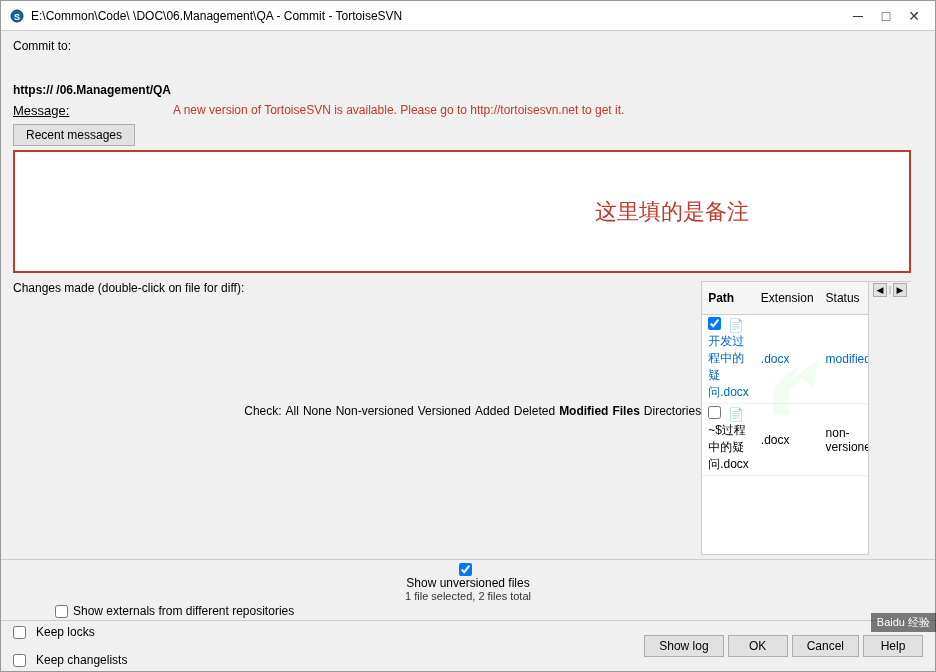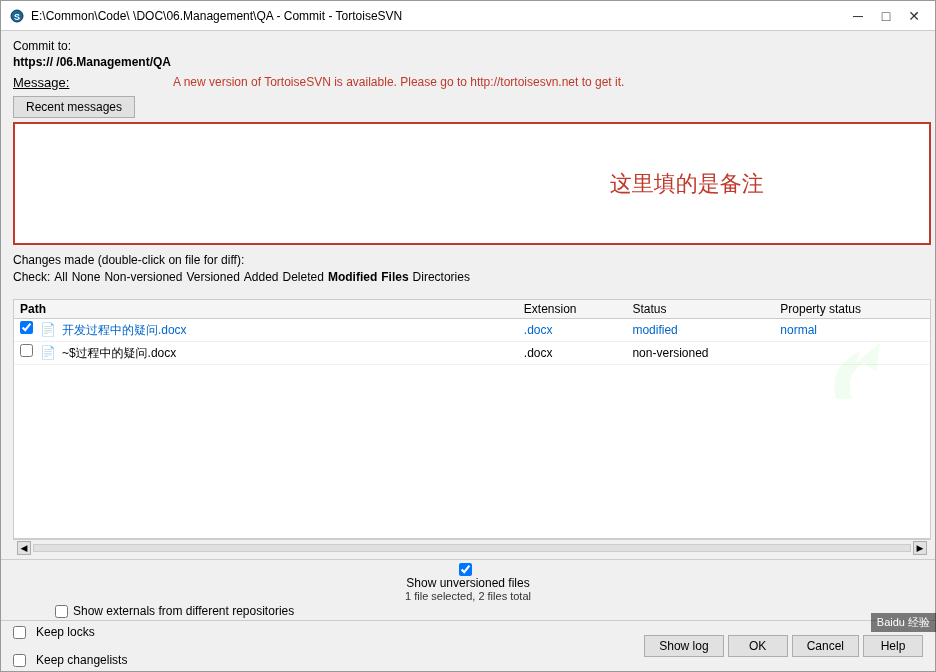--- a/index.html
+++ b/index.html
@@ -54,21 +54,21 @@
       cursor: pointer;
       font-size: 14px;
       display: flex;
       align-items: center;
       justify-content: center;
       color: #333;
     }
 
     .content {
       flex: 1;
-      padding: 8px 4px 4px 12px;
+      padding: 8px 24px 4px 12px;
       display: flex;
       flex-direction: column;
       background: #f0f0f0;
     }
     .row {
       display: flex;
       align-items: baseline;
       margin-bottom: 2px;
     }
     .label {
@@ -117,21 +117,21 @@
     .notice-text {
       font-size: 12px;
       color: #c0392b;
       padding: 2px 0;
       flex-shrink: 0;
     }
 
     .changes-section {
       flex: 1;
       display: flex;
-      flex-direction: column;
+      flex-direction: row;
       min-height: 0;
     }
     .changes-label {
       font-size: 12px;
       margin-bottom: 3px;
       color: #000;
     }
     .check-bar {
       display: flex;
       align-items: center;
@@ -288,21 +288,21 @@
       <button class="title-bar-btn">□</button>
       <button class="title-bar-btn close">✕</button>
     </div>
   </div>
 
   <div class="content">
 
     <div class="row">
       <span class="label">Commit to:</span>
     </div>
-    <div class="row" style="margin-bottom:6px;">
+    <div class="row" style="margin-bottom:6px;margin-top:28px;">
       <span class="url-text">https://          /06.Management/QA</span>
     </div>
 
     <div style="display:flex; flex-direction:row; align-items:flex-start; margin-bottom:4px; gap:10px;">
       <div style="display:flex;flex-direction:column;align-items:flex-start;gap:4px;min-width:150px;">
         <span class="msg-label">Message:</span>
         <button class="recent-messages-btn">Recent messages</button>
       </div>
       <div style="flex:1;">
         <span class="notice-text">A new version of TortoiseSVN is available. Please go to http://tortoisesvn.net to get it.</span>

